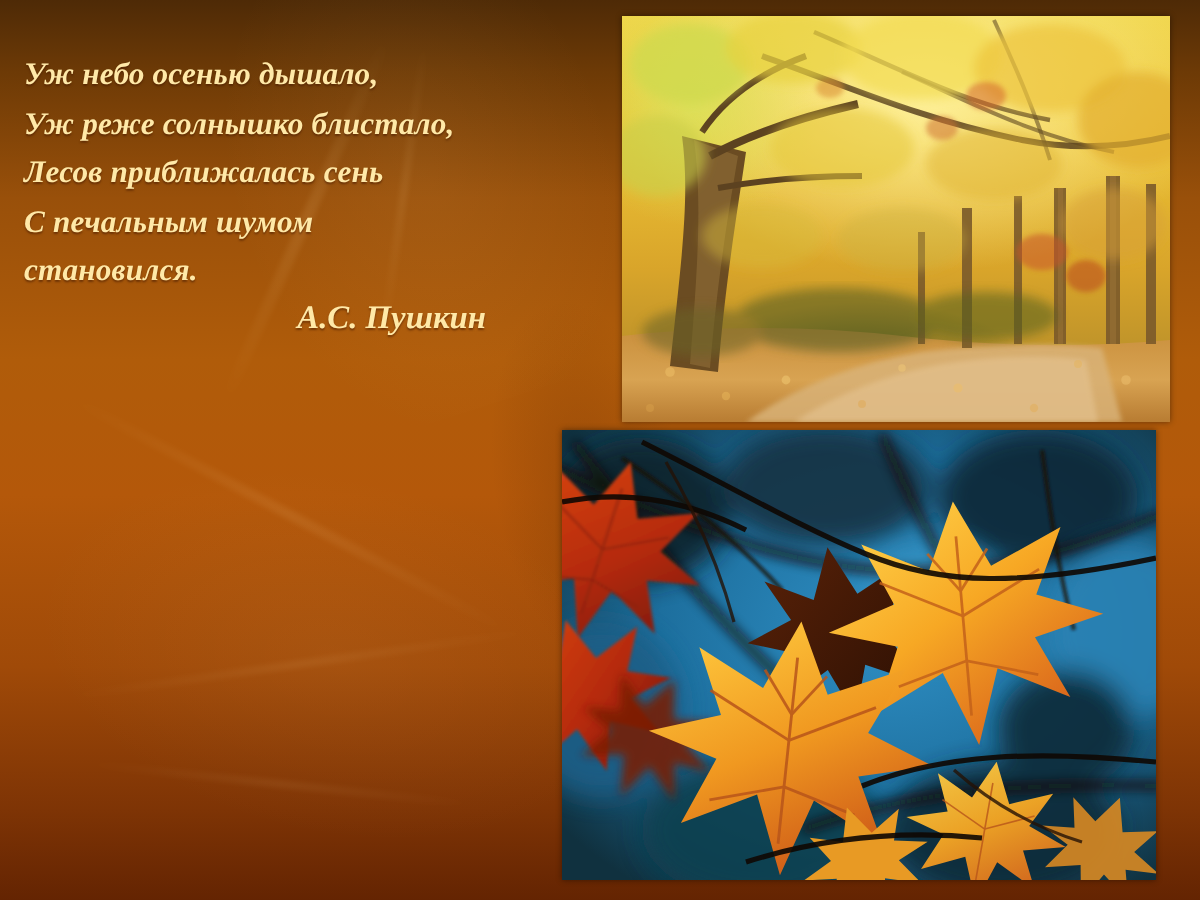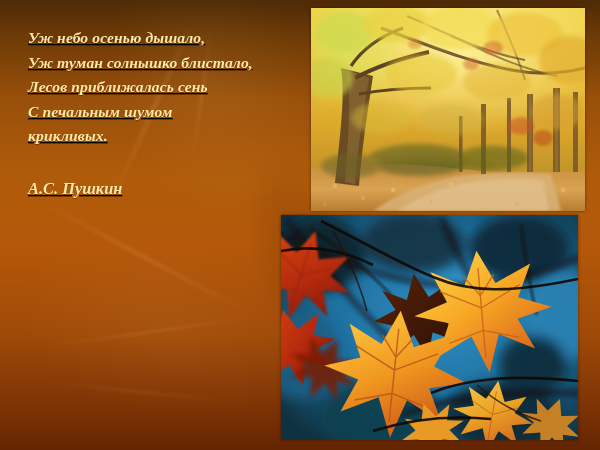--- a/index.html
+++ b/index.html
@@ -83,38 +83,37 @@
     left: 235px; top: 150px;
     width: 120px; height: 190px;
     background: radial-gradient(ellipse 55% 70% at 50% 50%, rgba(120,55,5,.75), rgba(120,55,5,0) 72%);
     transform: rotate(-10deg);
     opacity: .5;
   }
 
   
   .poem {
     position: absolute;
-    left: 28px;
+    left: 12px;
     top: 26px;
     width: 268px;
     z-index: 6;
-    text-decoration: underline;
   }
   .poem-line {
     color: #ffe9a8;
     font-style: italic;
     font-weight: bold;
     font-size: 15.6px;
     line-height: 24.6px;
     white-space: nowrap;
     letter-spacing: .1px;
     text-shadow: 0 1px 1px rgba(70,25,0,.55);
   }
   .signature {
-    margin-top: 30px;
+    text-align: right;
     padding-right: 37px;
     color: #ffe9a8;
     font-style: italic;
     font-weight: bold;
     font-size: 16.4px;
     line-height: 20px;
     text-shadow: 0 1px 1px rgba(70,25,0,.55);
   }
 
   
@@ -145,24 +144,24 @@
   <div class="watermark wm-a"></div>
   <div class="watermark wm-b"></div>
   <div class="watermark wm-c"></div>
   <div class="watermark wm-d"></div>
   <div class="watermark wm-e"></div>
   <div class="watermark wm-f"></div>
   <div class="watermark wm-g"></div>
 
   <div class="poem">
     <div class="poem-line">Уж небо осенью дышало,</div>
-    <div class="poem-line">Уж туман солнышко блистало,</div>
+    <div class="poem-line">Уж реже солнышко блистало,</div>
     <div class="poem-line">Лесов приближалась сень</div>
     <div class="poem-line">С печальным шумом</div>
-    <div class="poem-line">крикливых.</div>
+    <div class="poem-line">становился.</div>
     <div class="signature">А.С. Пушкин</div>
   </div>
 
   <div class="photo photo-top">
     <svg viewBox="0 0 274 203" preserveAspectRatio="none">
       <defs>
         <linearGradient id="skyCanopy" x1="0" y1="0" x2="0" y2="1">
           <stop offset="0%" stop-color="#f0d54a"></stop>
           <stop offset="30%" stop-color="#ecc236"></stop>
           <stop offset="62%" stop-color="#d9a52a"></stop>

